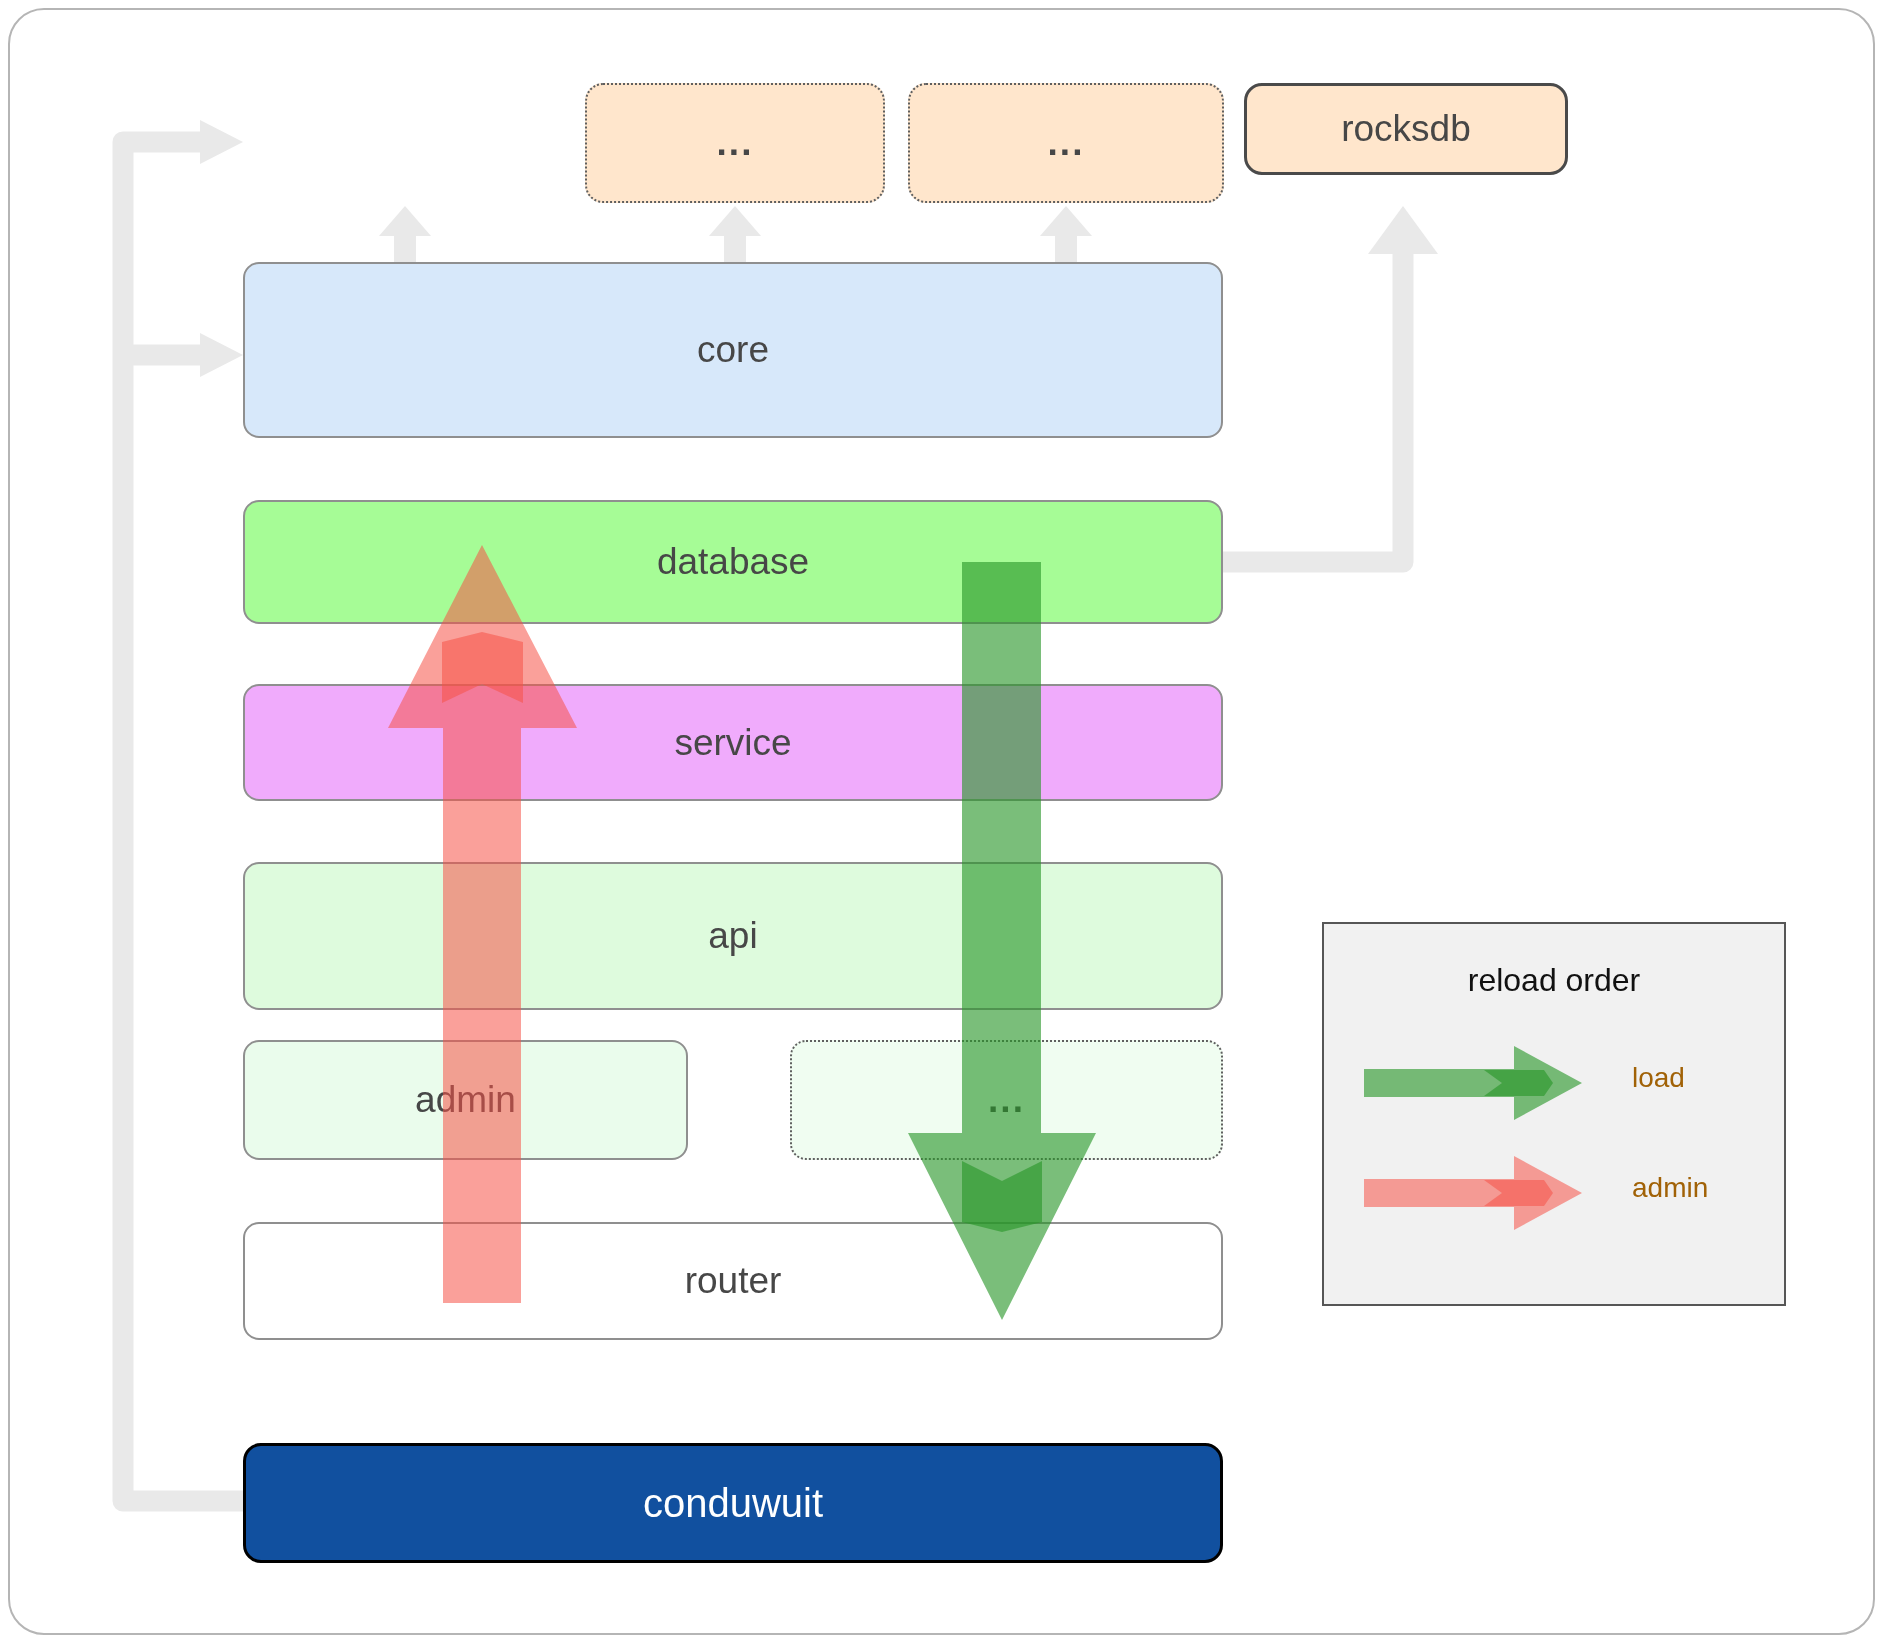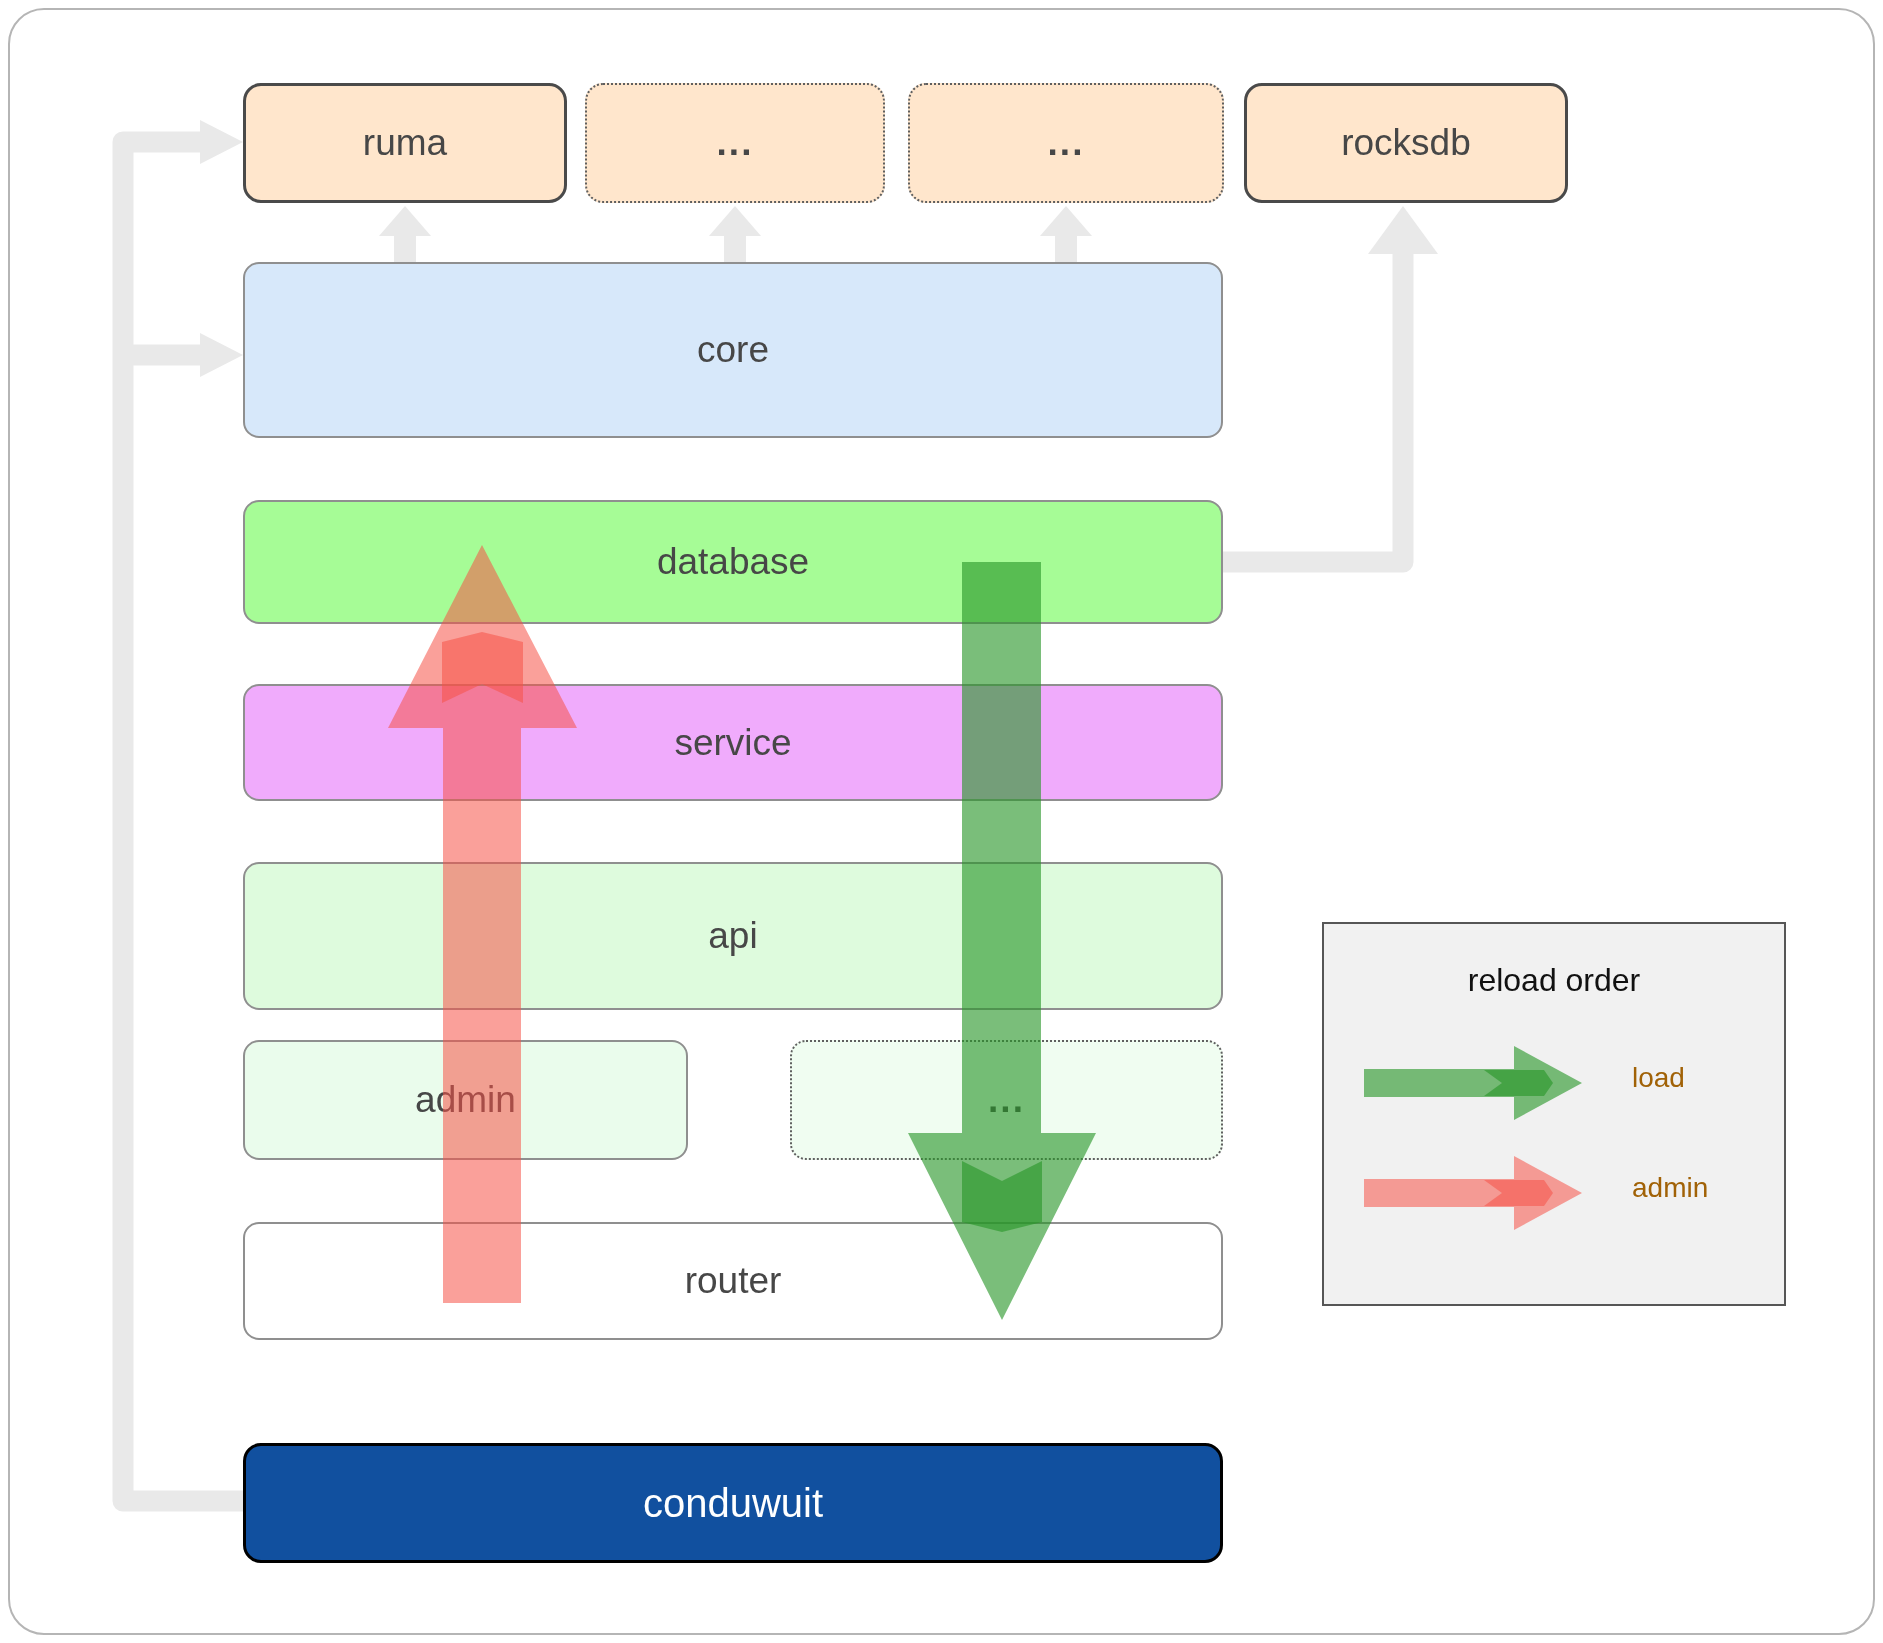--- a/index.html
+++ b/index.html
@@ -47,30 +47,27 @@
     </g>
     <polygon points="243,142 200,120 200,164" fill="#e9e9e9"></polygon>
     <polygon points="243,355 200,333 200,377" fill="#e9e9e9"></polygon>
     <path d="M1223,562 H1403 V252" stroke="#e9e9e9" stroke-width="21" fill="none" stroke-linejoin="round"></path>
     <polygon points="1403,206 1368,254 1438,254" fill="#e9e9e9"></polygon>
     <polygon points="394,262 394,236 379,236 405,206 431,236 416,236 416,262" fill="#e9e9e9"></polygon>
     <polygon points="724,262 724,236 709,236 735,206 761,236 746,236 746,262" fill="#e9e9e9"></polygon>
     <polygon points="1055,262 1055,236 1040,236 1066,206 1092,236 1077,236 1077,262" fill="#e9e9e9"></polygon>
   </svg>
 
-  <div class="box module solid-dark r18" style="left:243px;top:83px;width:324px;height:120px;">
-    <span>ruma</span>
-  </div>
   <div class="box module dotted r18" style="left:585px;top:83px;width:300px;height:120px;">
     <span class="dots-label">...</span>
   </div>
   <div class="box module dotted r18" style="left:908px;top:83px;width:316px;height:120px;">
     <span class="dots-label">...</span>
   </div>
-  <div class="box module solid-dark r18" style="left:1244px;top:83px;width:324px;height:120px;">
+  <div class="box module solid-dark r18" style="left:1244px;top:83px;width:324px;height:92px;">
     <span>rocksdb</span>
   </div>
 
   <div class="box core gray-b r16" style="left:243px;top:262px;width:980px;height:176px;">
     <span>core</span>
   </div>
   <div class="box database gray-b r16" style="left:243px;top:500px;width:980px;height:124px;">
     <span>database</span>
   </div>
   <div class="box service gray-b r16" style="left:243px;top:684px;width:980px;height:117px;">

